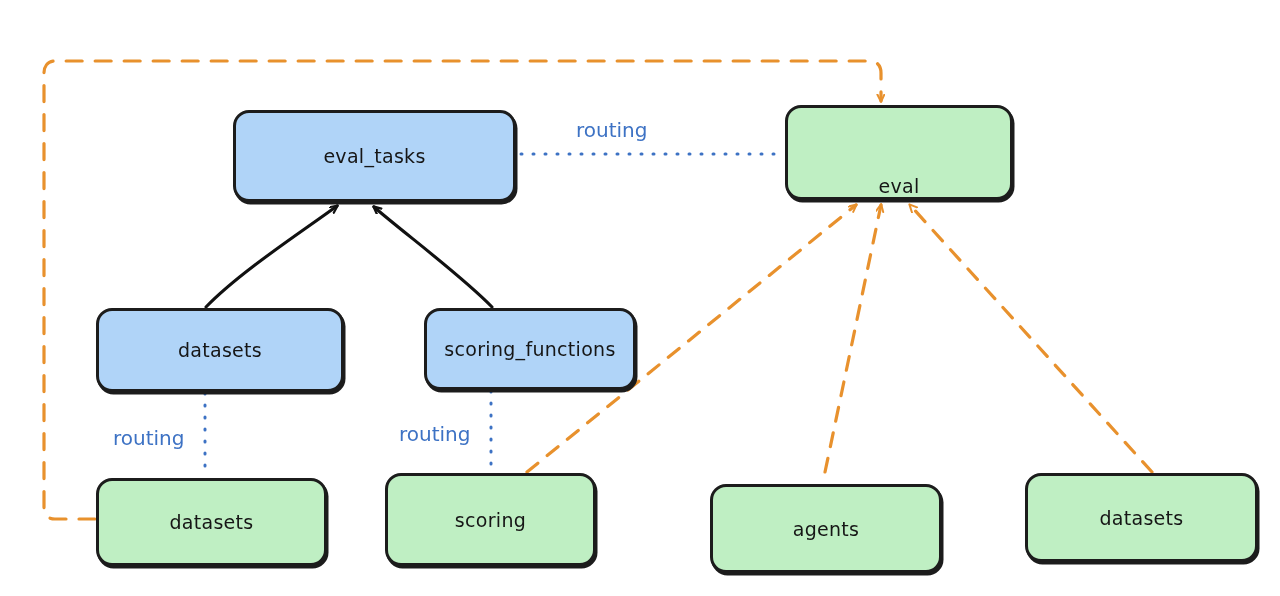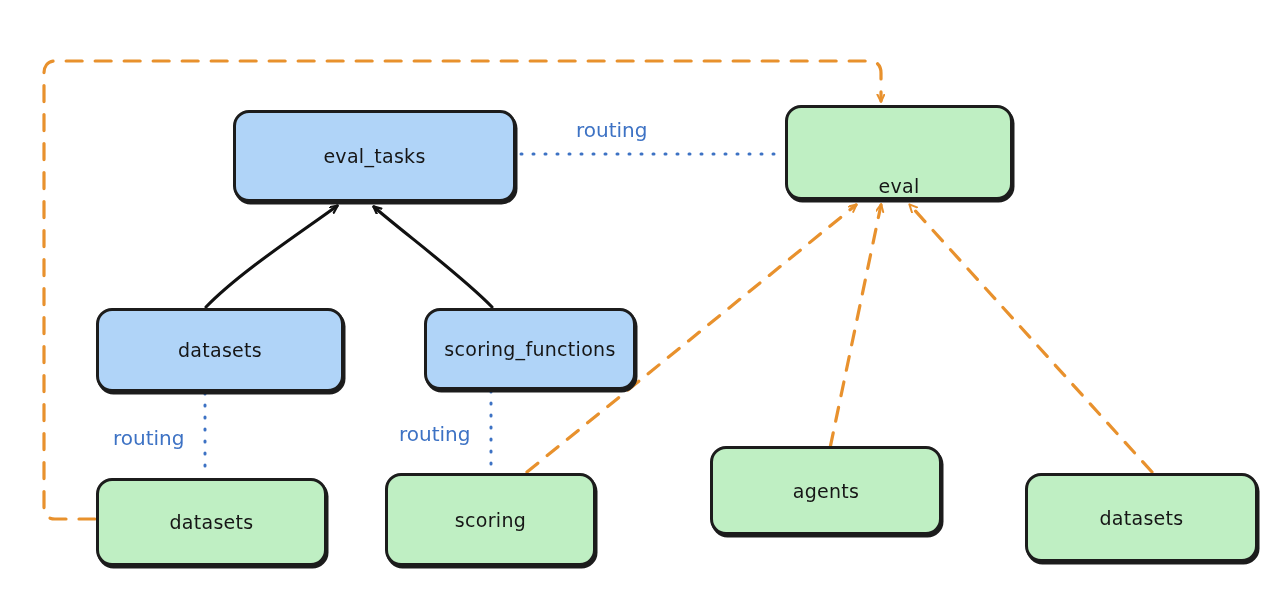--- a/index.html
+++ b/index.html
@@ -125,21 +125,21 @@
   </div>
 
   <div class="node provider" style="left:96px; top:478px; width:231px; height:88px;">
     <span class="node-label">datasets</span>
   </div>
 
   <div class="node provider" style="left:385px; top:473px; width:211px; height:93px;">
     <span class="node-label">scoring</span>
   </div>
 
-  <div class="node provider" style="left:710px; top:446px; width:232px; height:89px;">
+  <div class="node provider" style="left:710px; top:484px; width:232px; height:89px;">
     <span class="node-label">agents</span>
   </div>
 
   <div class="node provider" style="left:1025px; top:473px; width:233px; height:89px;">
     <span class="node-label">datasets</span>
   </div>
 
 </div>
 
 </body></html>

